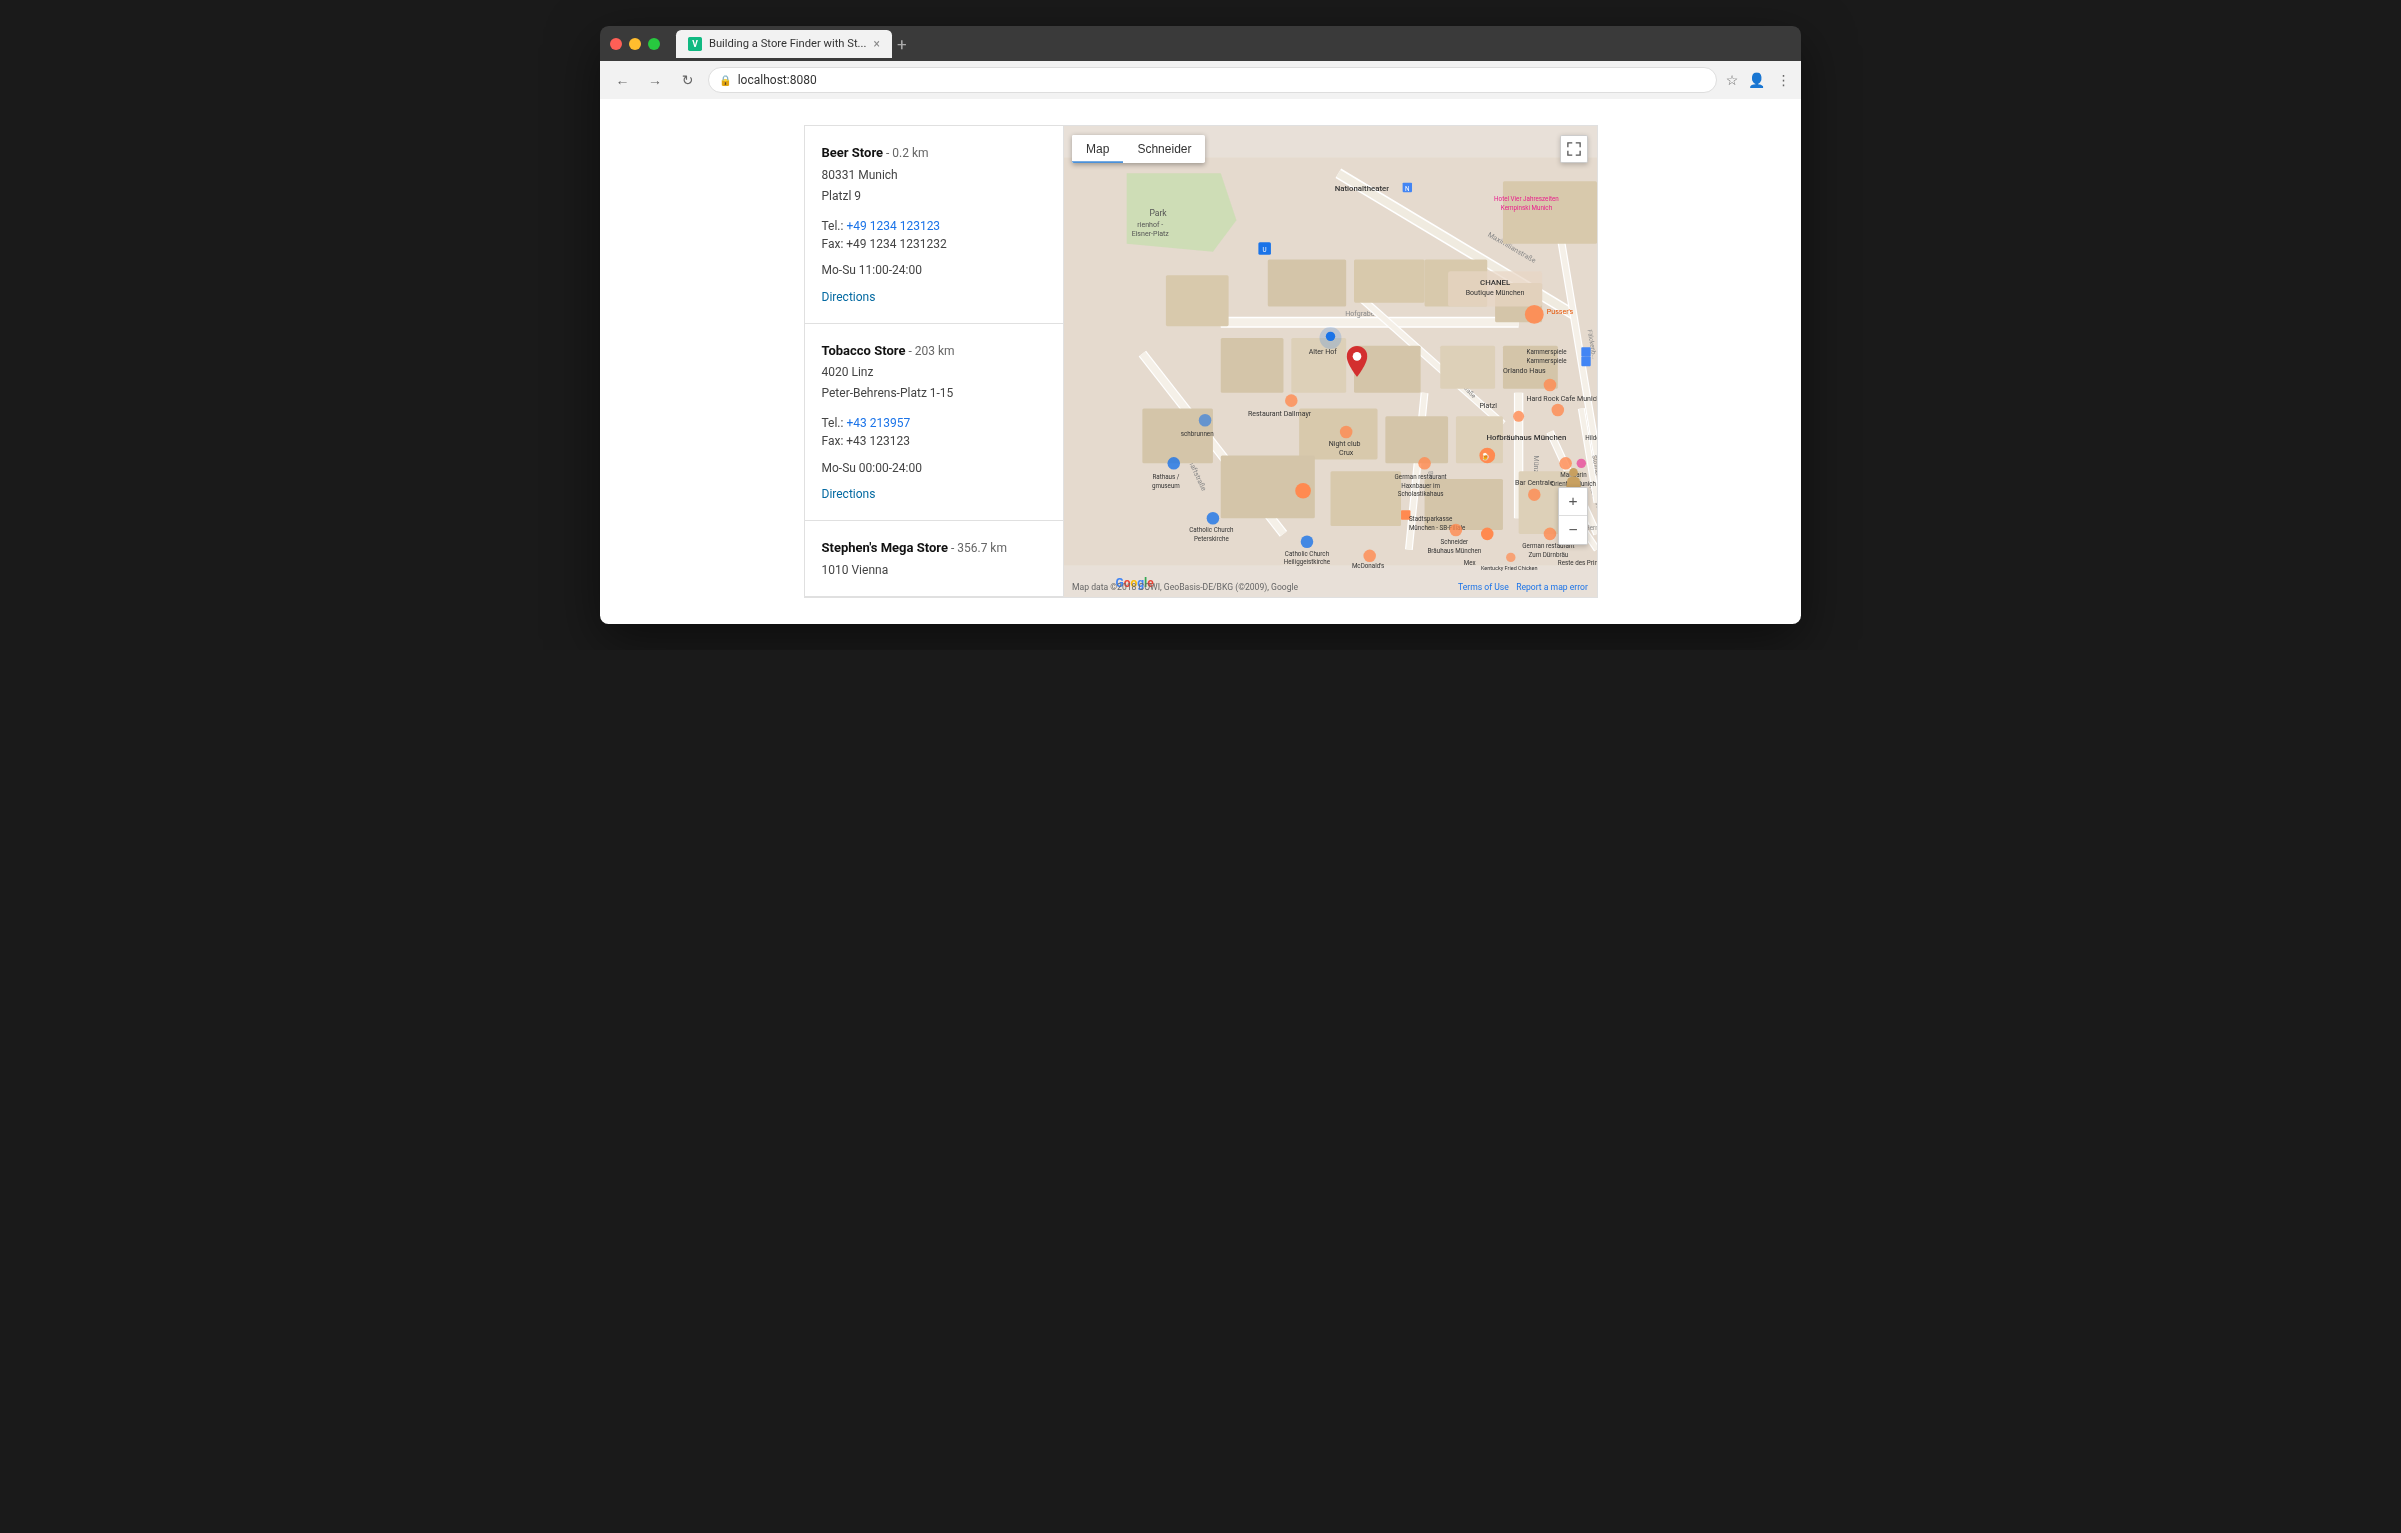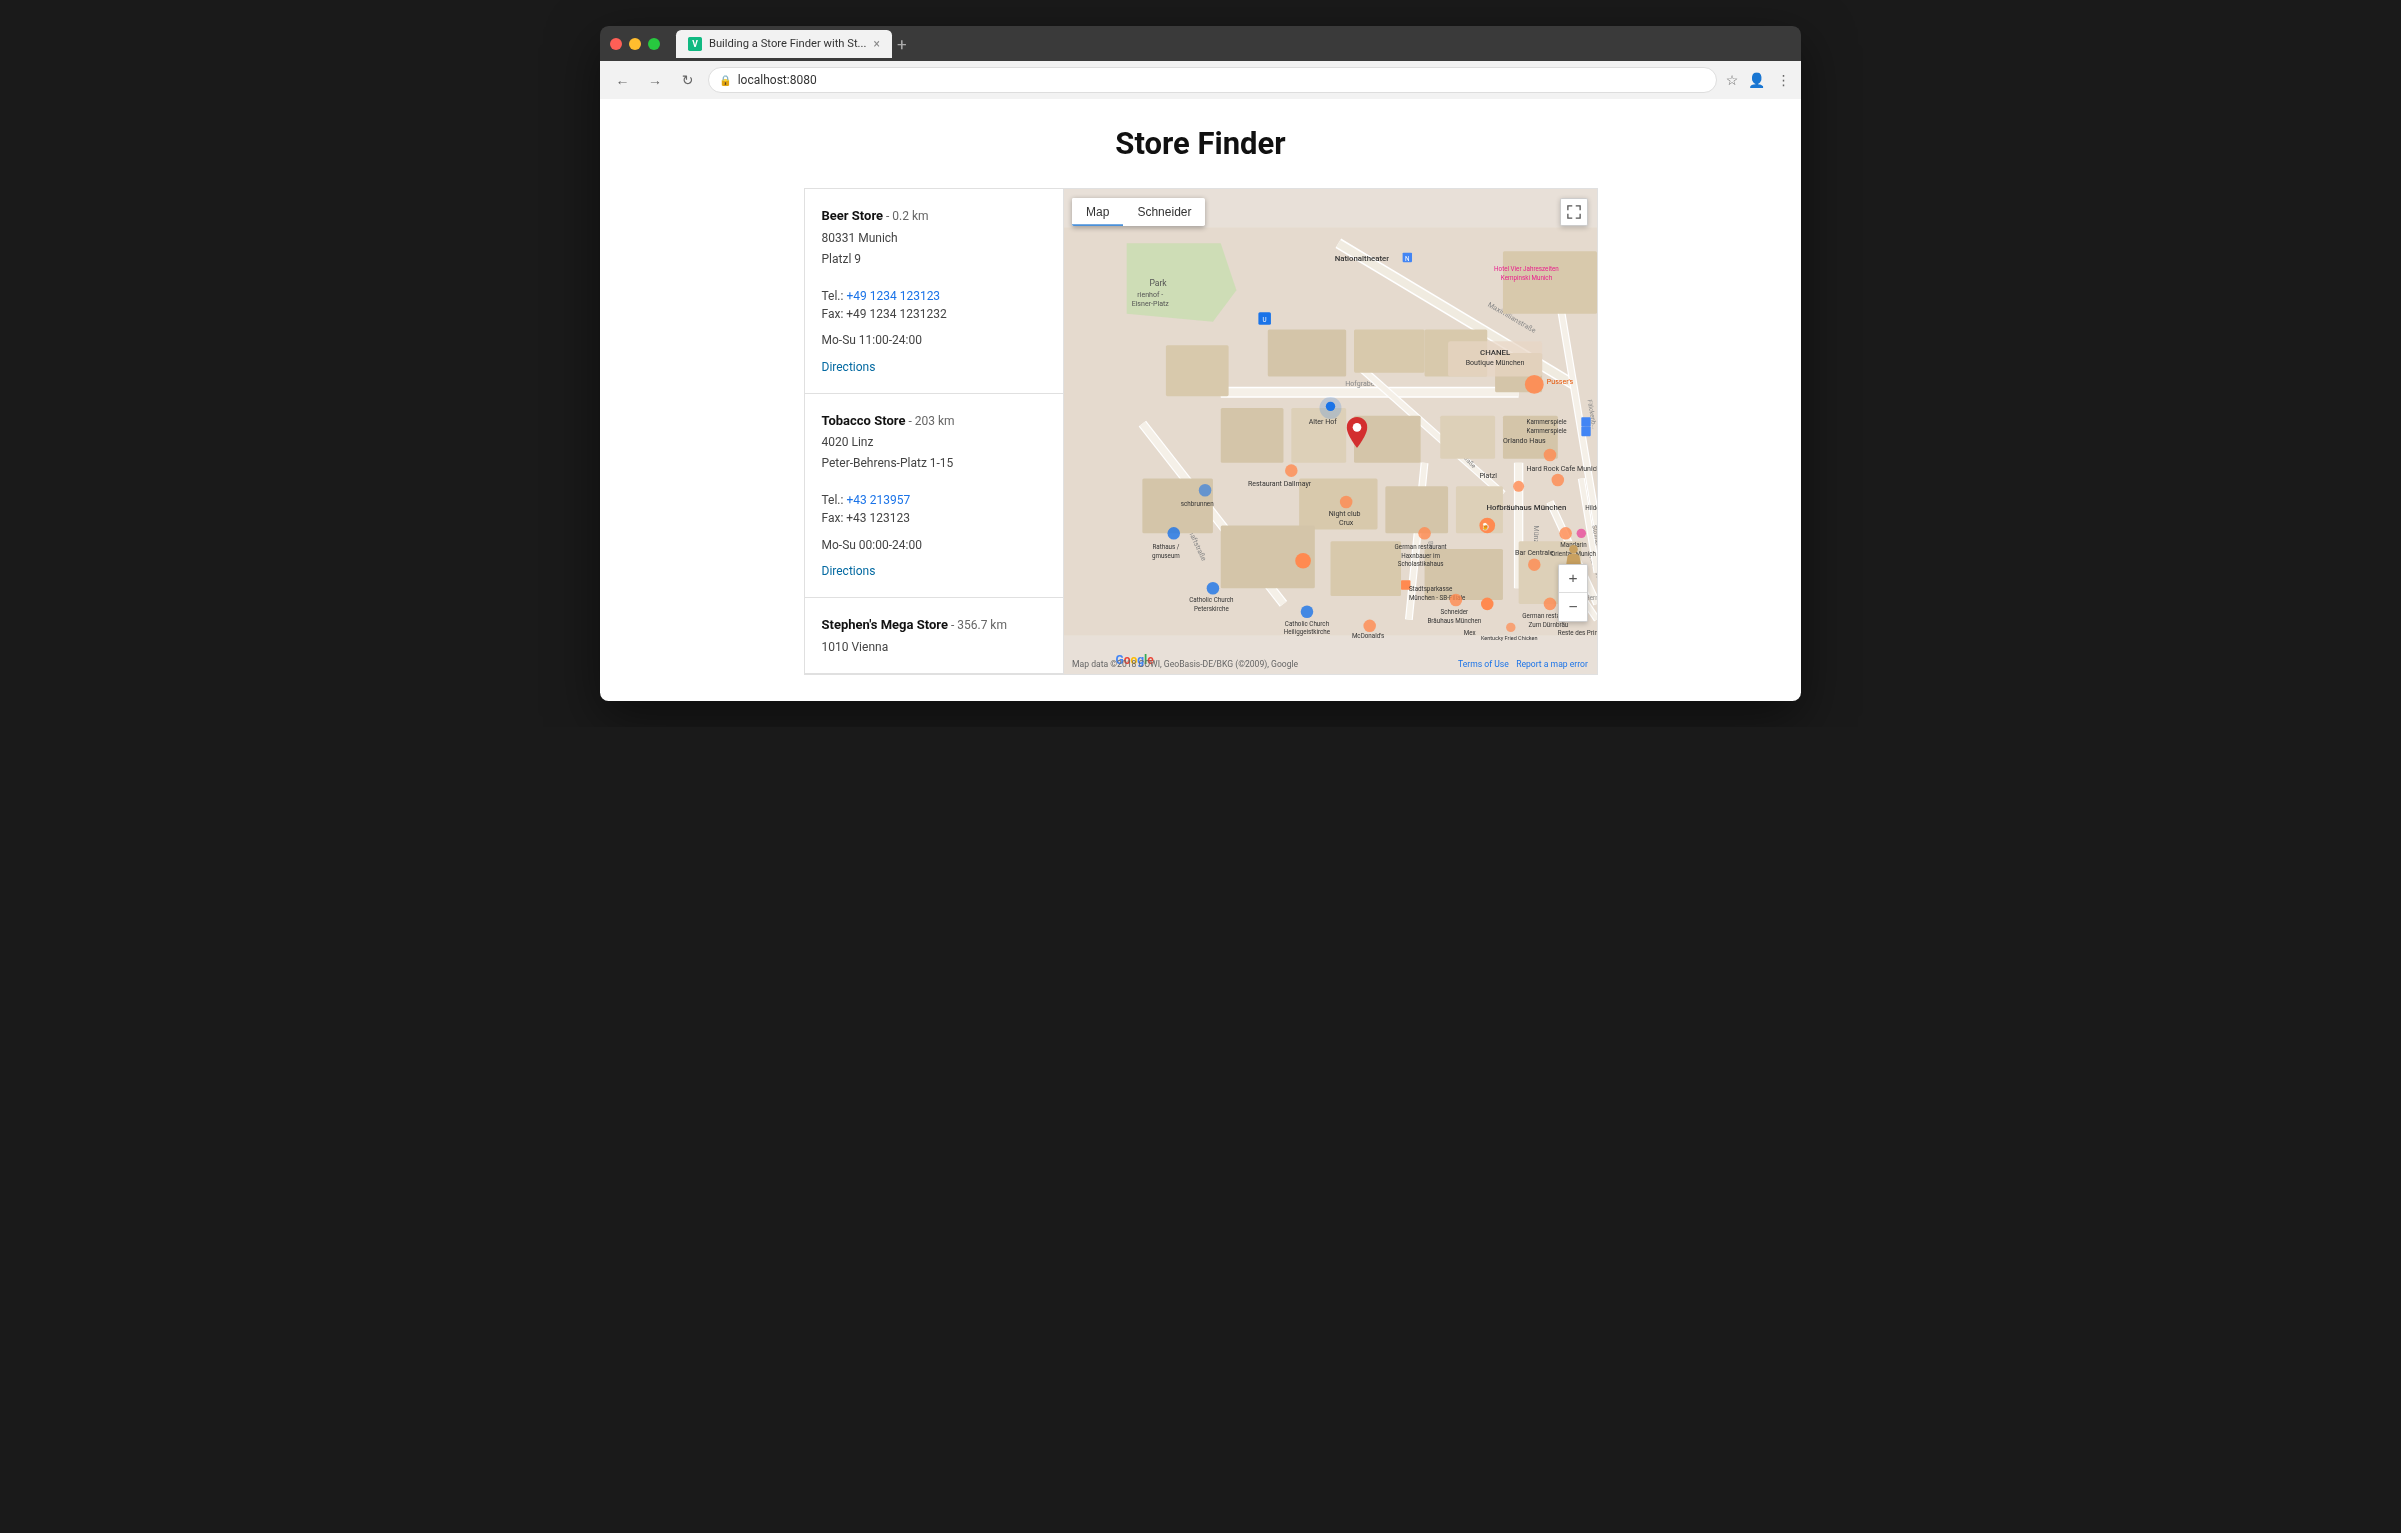--- a/index.html
+++ b/index.html
@@ -212,21 +212,21 @@
       color: #666;
       font-size: 12px;
     }
 
     .store-address {
       color: #444;
       margin-top: 3px;
     }
 
     .store-phone {
-      margin-top: 19px;
+      margin-top: 12px;
       color: #444;
     }
 
     .store-phone a {
       color: #1a73e8;
       text-decoration: none;
     }
 
     .store-fax {
       color: #444;
@@ -438,21 +438,20 @@
       <span>localhost:8080</span>
     </div>
     <div class="nav-icons-right">
       <span>☆</span>
       <span>👤</span>
       <span>⋮</span>
     </div>
   </div>
 
   <div class="page-content">
-    <h1 class="page-title">Store Finder</h1>
 
 
     <div class="main-layout">
 
       <div class="store-list">
 
         <div class="store-item">
           <div>
             <span class="store-name">Beer Store</span>
             <span class="store-distance"> - 0.2 km</span>

